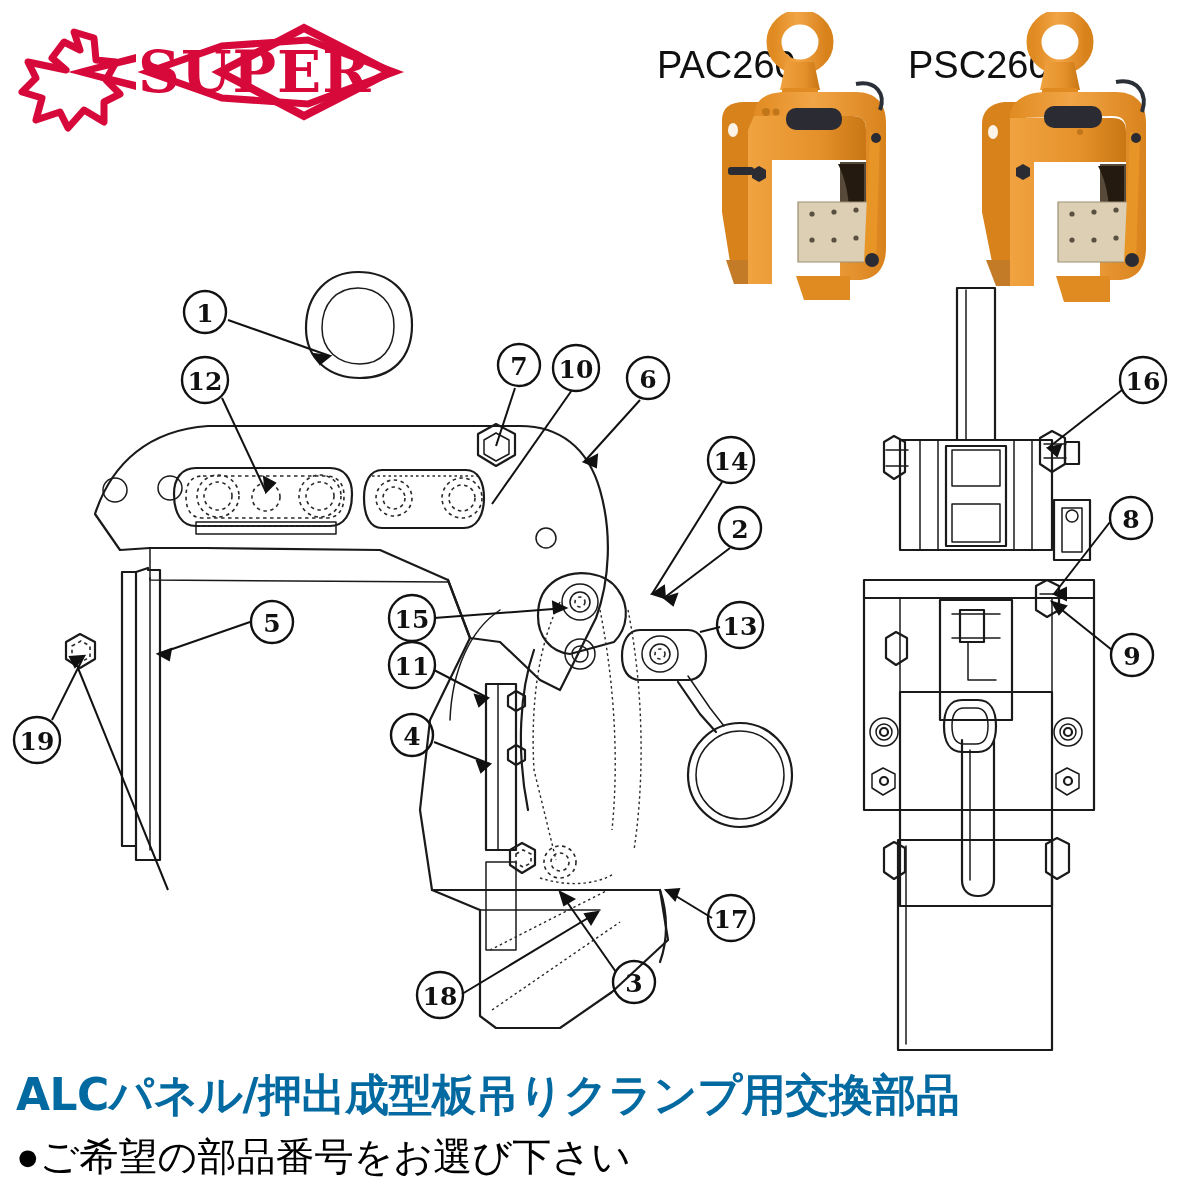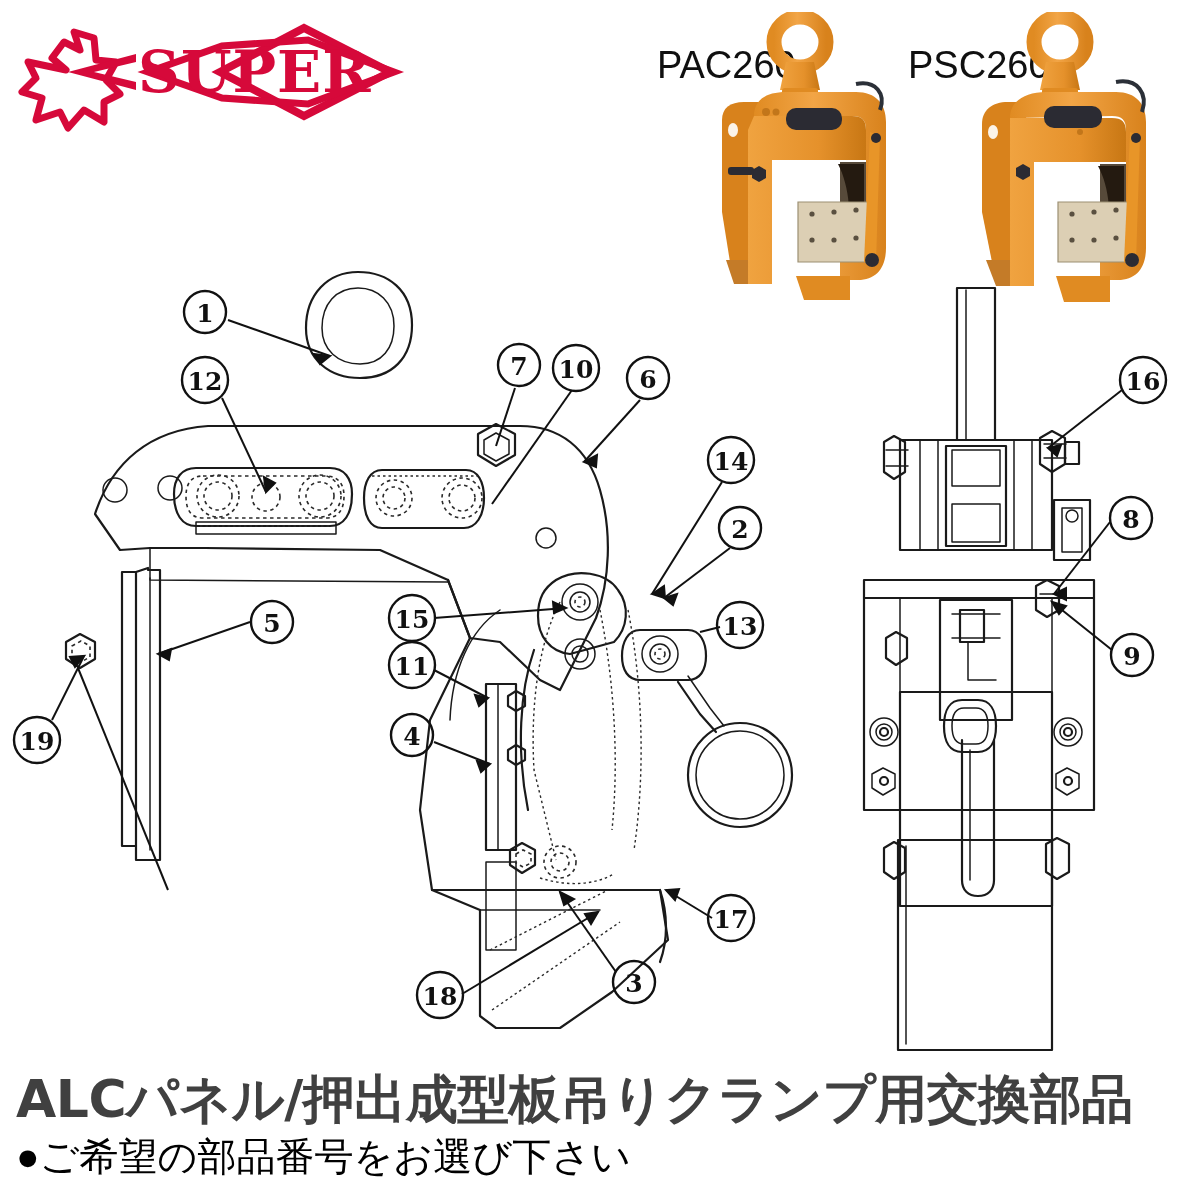--- a/index.html
+++ b/index.html
@@ -30,22 +30,22 @@
   #photo-psc{left:960px;top:12px;width:200px;height:300px;}
   .photo svg{display:block;width:100%;height:100%;}
 
   
   #drawing{position:absolute;left:0px;top:250px;width:1200px;height:810px;}
   #drawing svg{display:block;width:1200px;height:810px;}
 
   
   #title-main{
     position:absolute;left:16px;top:1072px;
-    font-size:52px;font-weight:bold;line-height:1.05;
-    letter-spacing:-0.5px;white-space:nowrap;color:#404040;
+    font-size:44px;font-weight:bold;line-height:1.05;
+    letter-spacing:-0.5px;white-space:nowrap;color:#0369a1;
     font-family:"DejaVu Sans","Liberation Sans",sans-serif;
   }
   #title-sub{
     position:absolute;left:16px;top:1136px;
     font-size:39px;font-weight:400;line-height:1.1;
     letter-spacing:0px;white-space:nowrap;color:#000;
     font-family:Liberation Serif, serif;
   }
 </style>
 </head>

